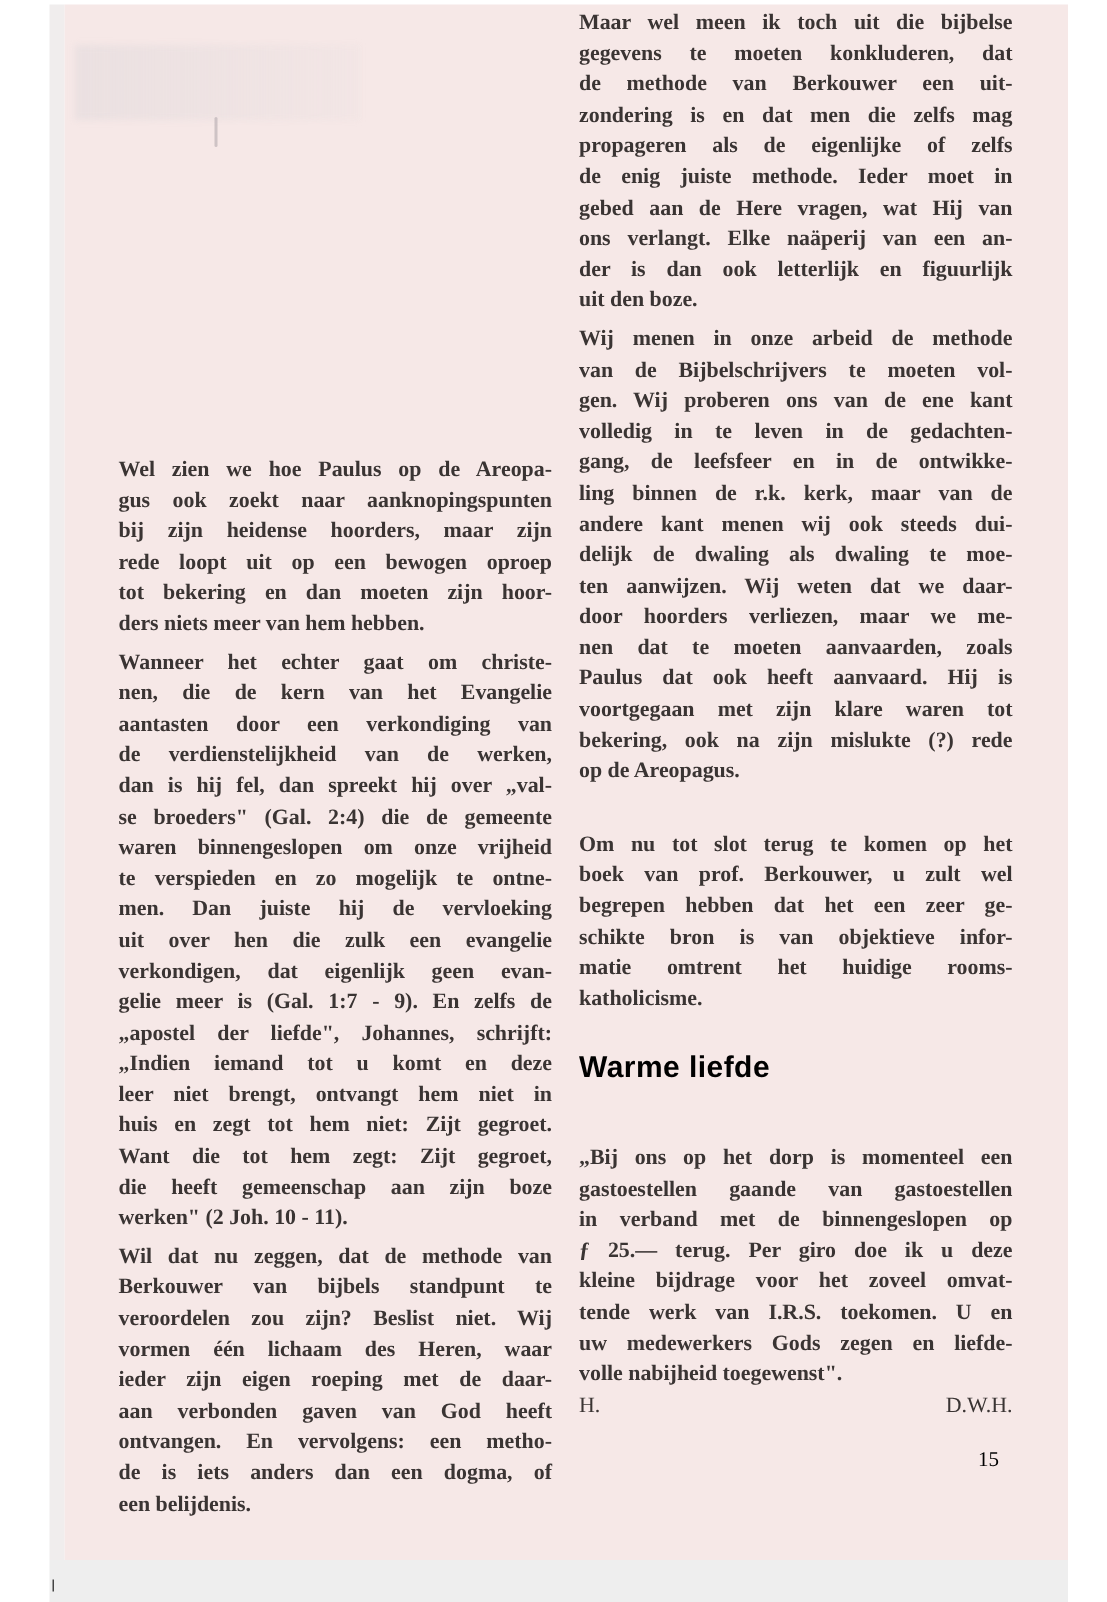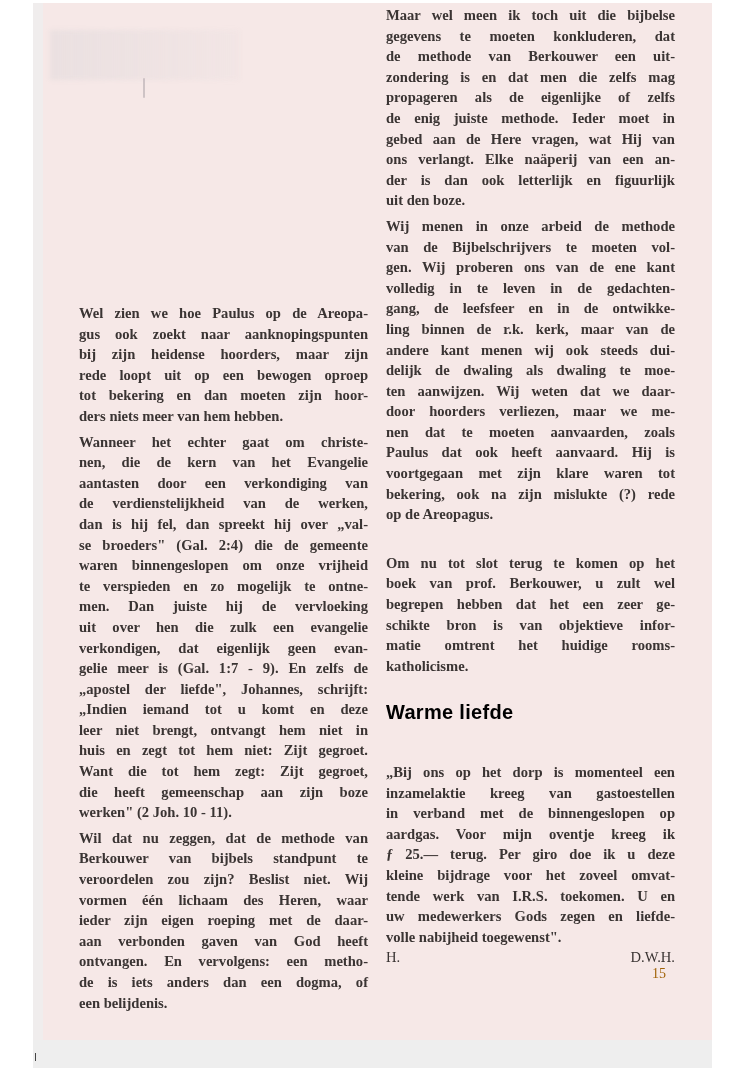--- a/index.html
+++ b/index.html
@@ -61,21 +61,21 @@
       text-align: center;
     }
     .heading-wrap { position: absolute; left: 386px; top: 701px; }
     .letter { position: absolute; left: 386px; top: 752px; width: 289px; margin-top: 10px; }
     .signature {
       display: flex; justify-content: space-between;
       height: 20.6px;
     }
     .page-number {
       position: absolute; left: 652px; top: 966px;
-      font-size: 14px; color: #a16207;
+      font-size: 14px; color: #000000;
     }
     .tick {
       position: absolute; left: 35px; top: 1053px; width: 1px; height: 8px; background: #444;
     }
   </style>
 </head>
 <body>
 
 <div class="page-edge-left"></div>
 <div class="page"></div>
@@ -167,23 +167,22 @@
     </p>
 </div>
 
 <div class="heading-wrap">
   <h2 class="heading">Warme liefde</h2>
 </div>
 
 <div class="col letter">
   <p class="para">
       <span class="line">„Bij ons op het dorp is momenteel een</span>
-      <span class="line">inzamelaktie kreeg van gastoestellen</span>
+      <span class="line">gastoestellen gaande van gastoestellen</span>
       <span class="line">in verband met de binnengeslopen op</span>
-      <span class="line">aardgas. Voor mijn oventje kreeg ik</span>
       <span class="line">ƒ 25.— terug. Per giro doe ik u deze</span>
       <span class="line">kleine bijdrage voor het zoveel omvat-</span>
       <span class="line">tende werk van I.R.S. toekomen. U en</span>
       <span class="line">uw medewerkers Gods zegen en liefde-</span>
       <span class="line last">volle nabijheid toegewenst".</span>
     </p>
   <div class="signature">
     <span>H.</span>
     <span>D.W.H.</span>
   </div>

